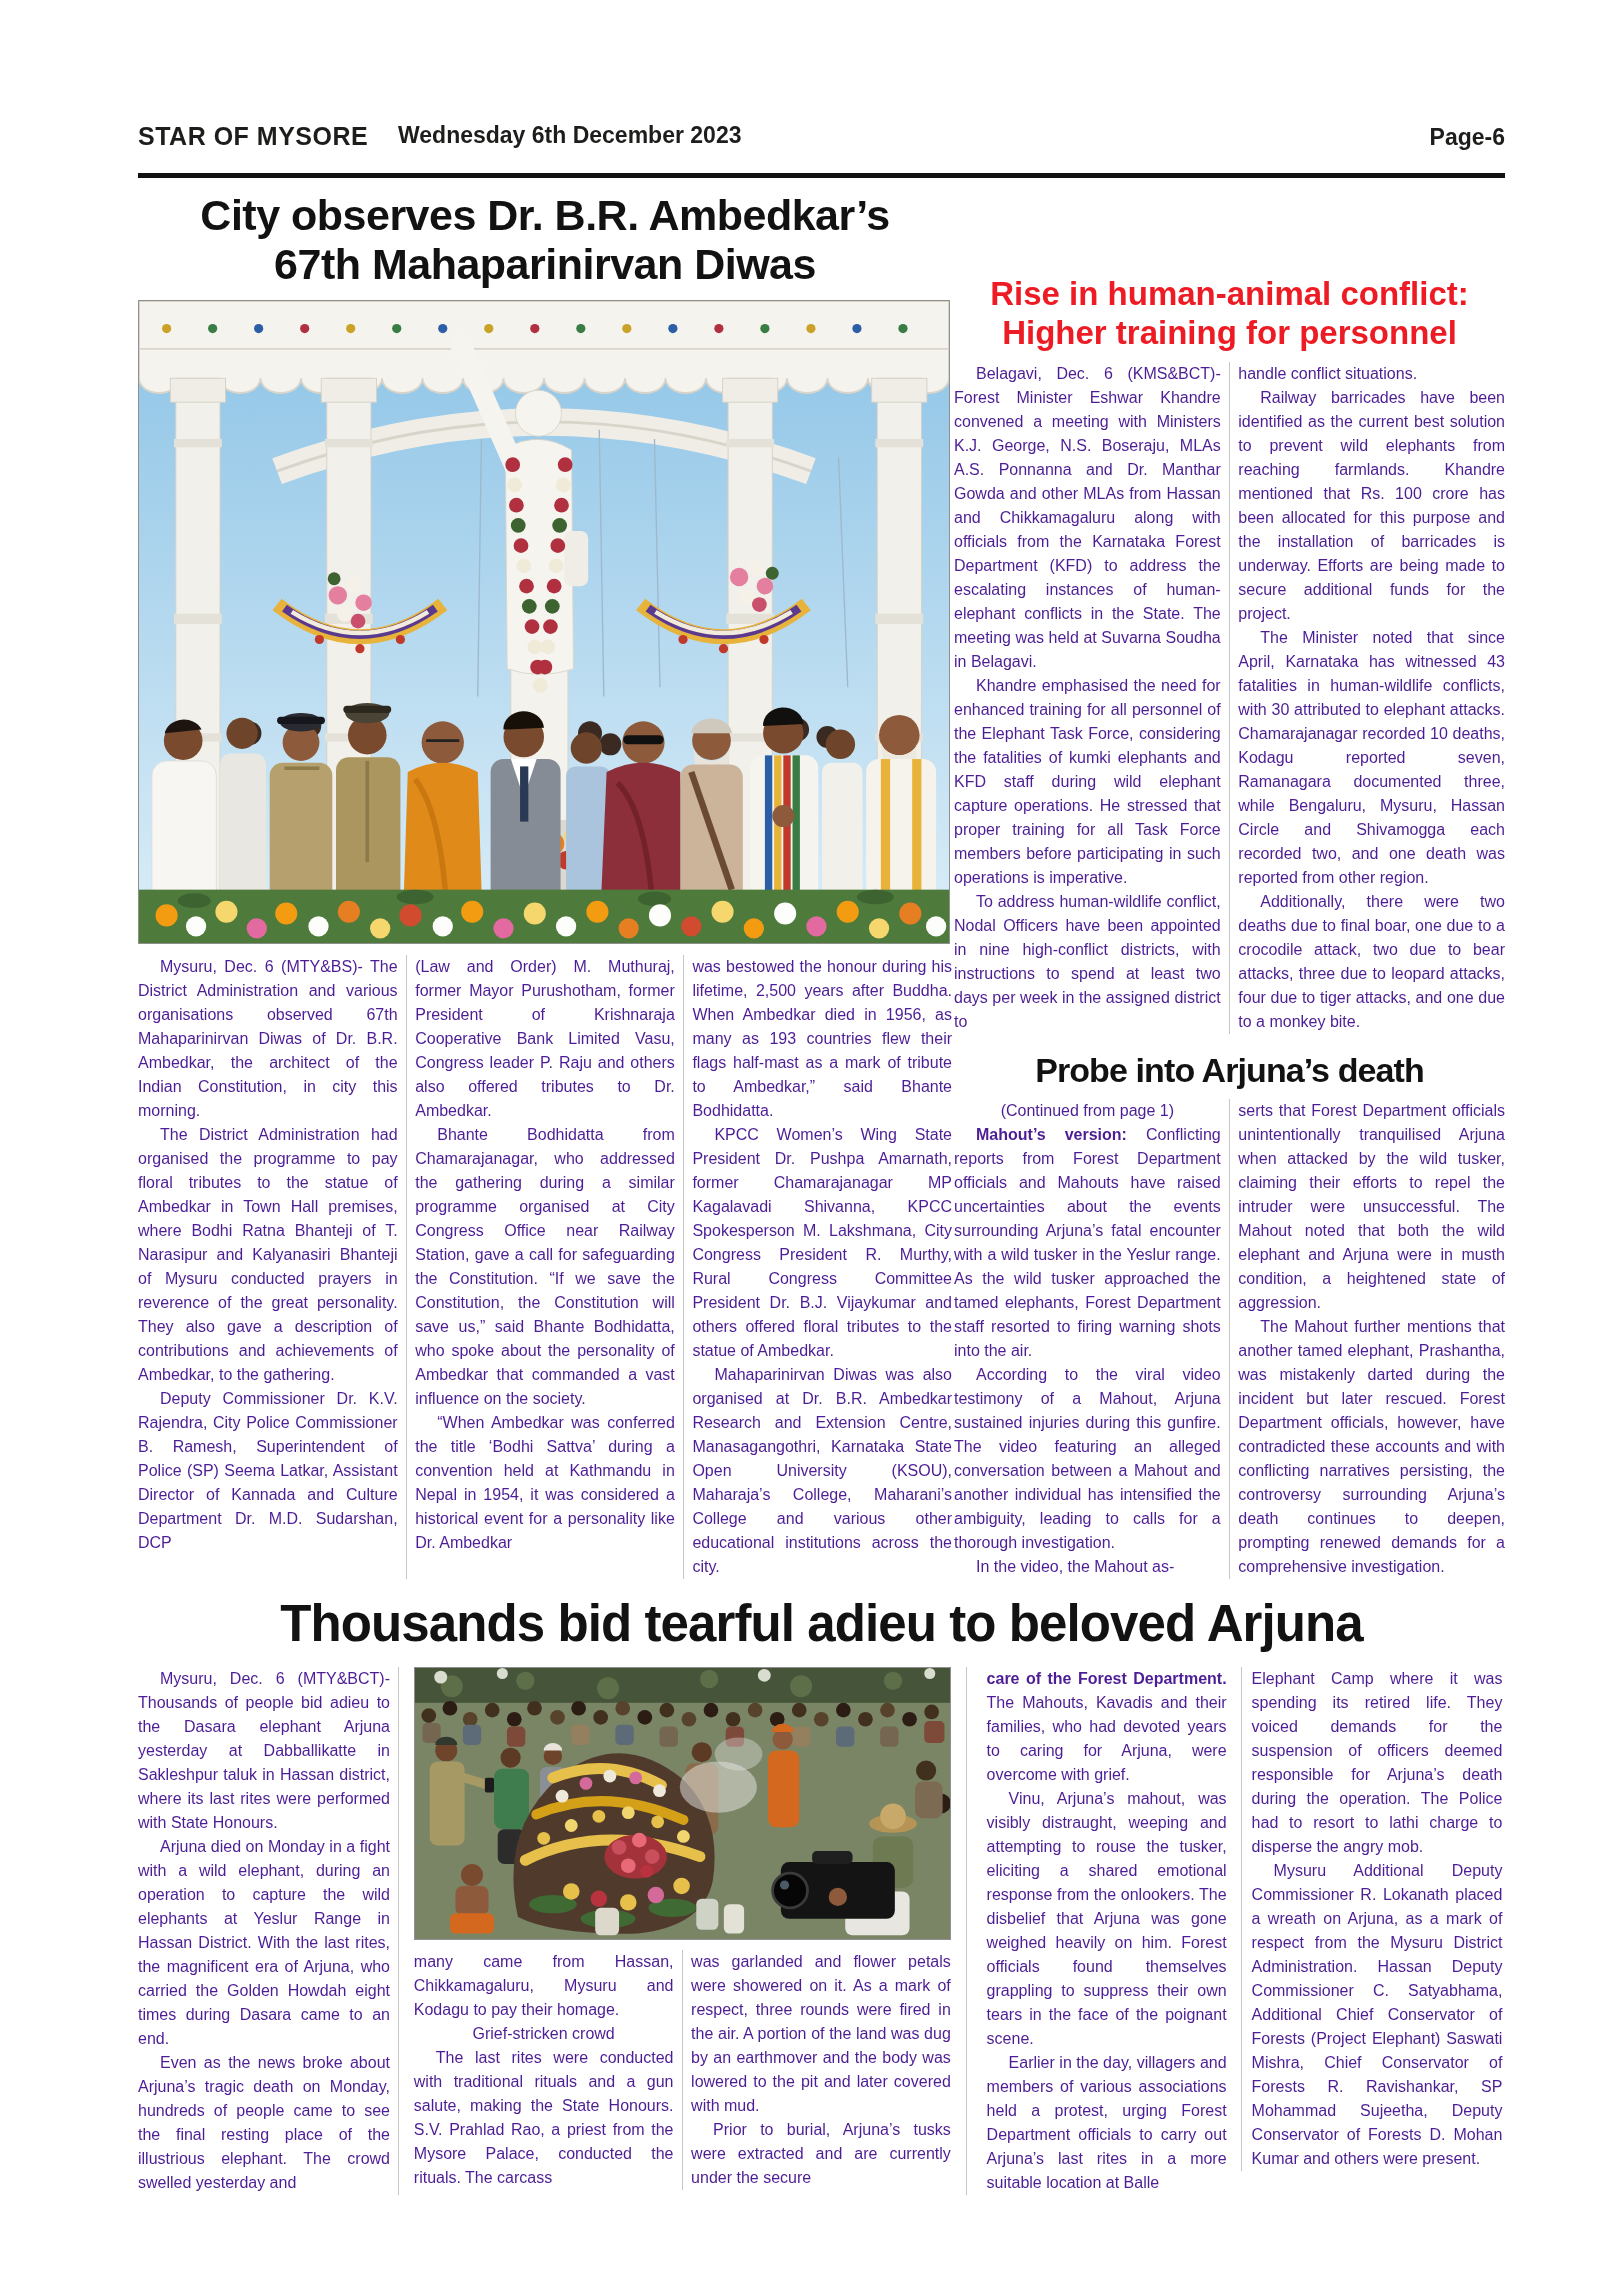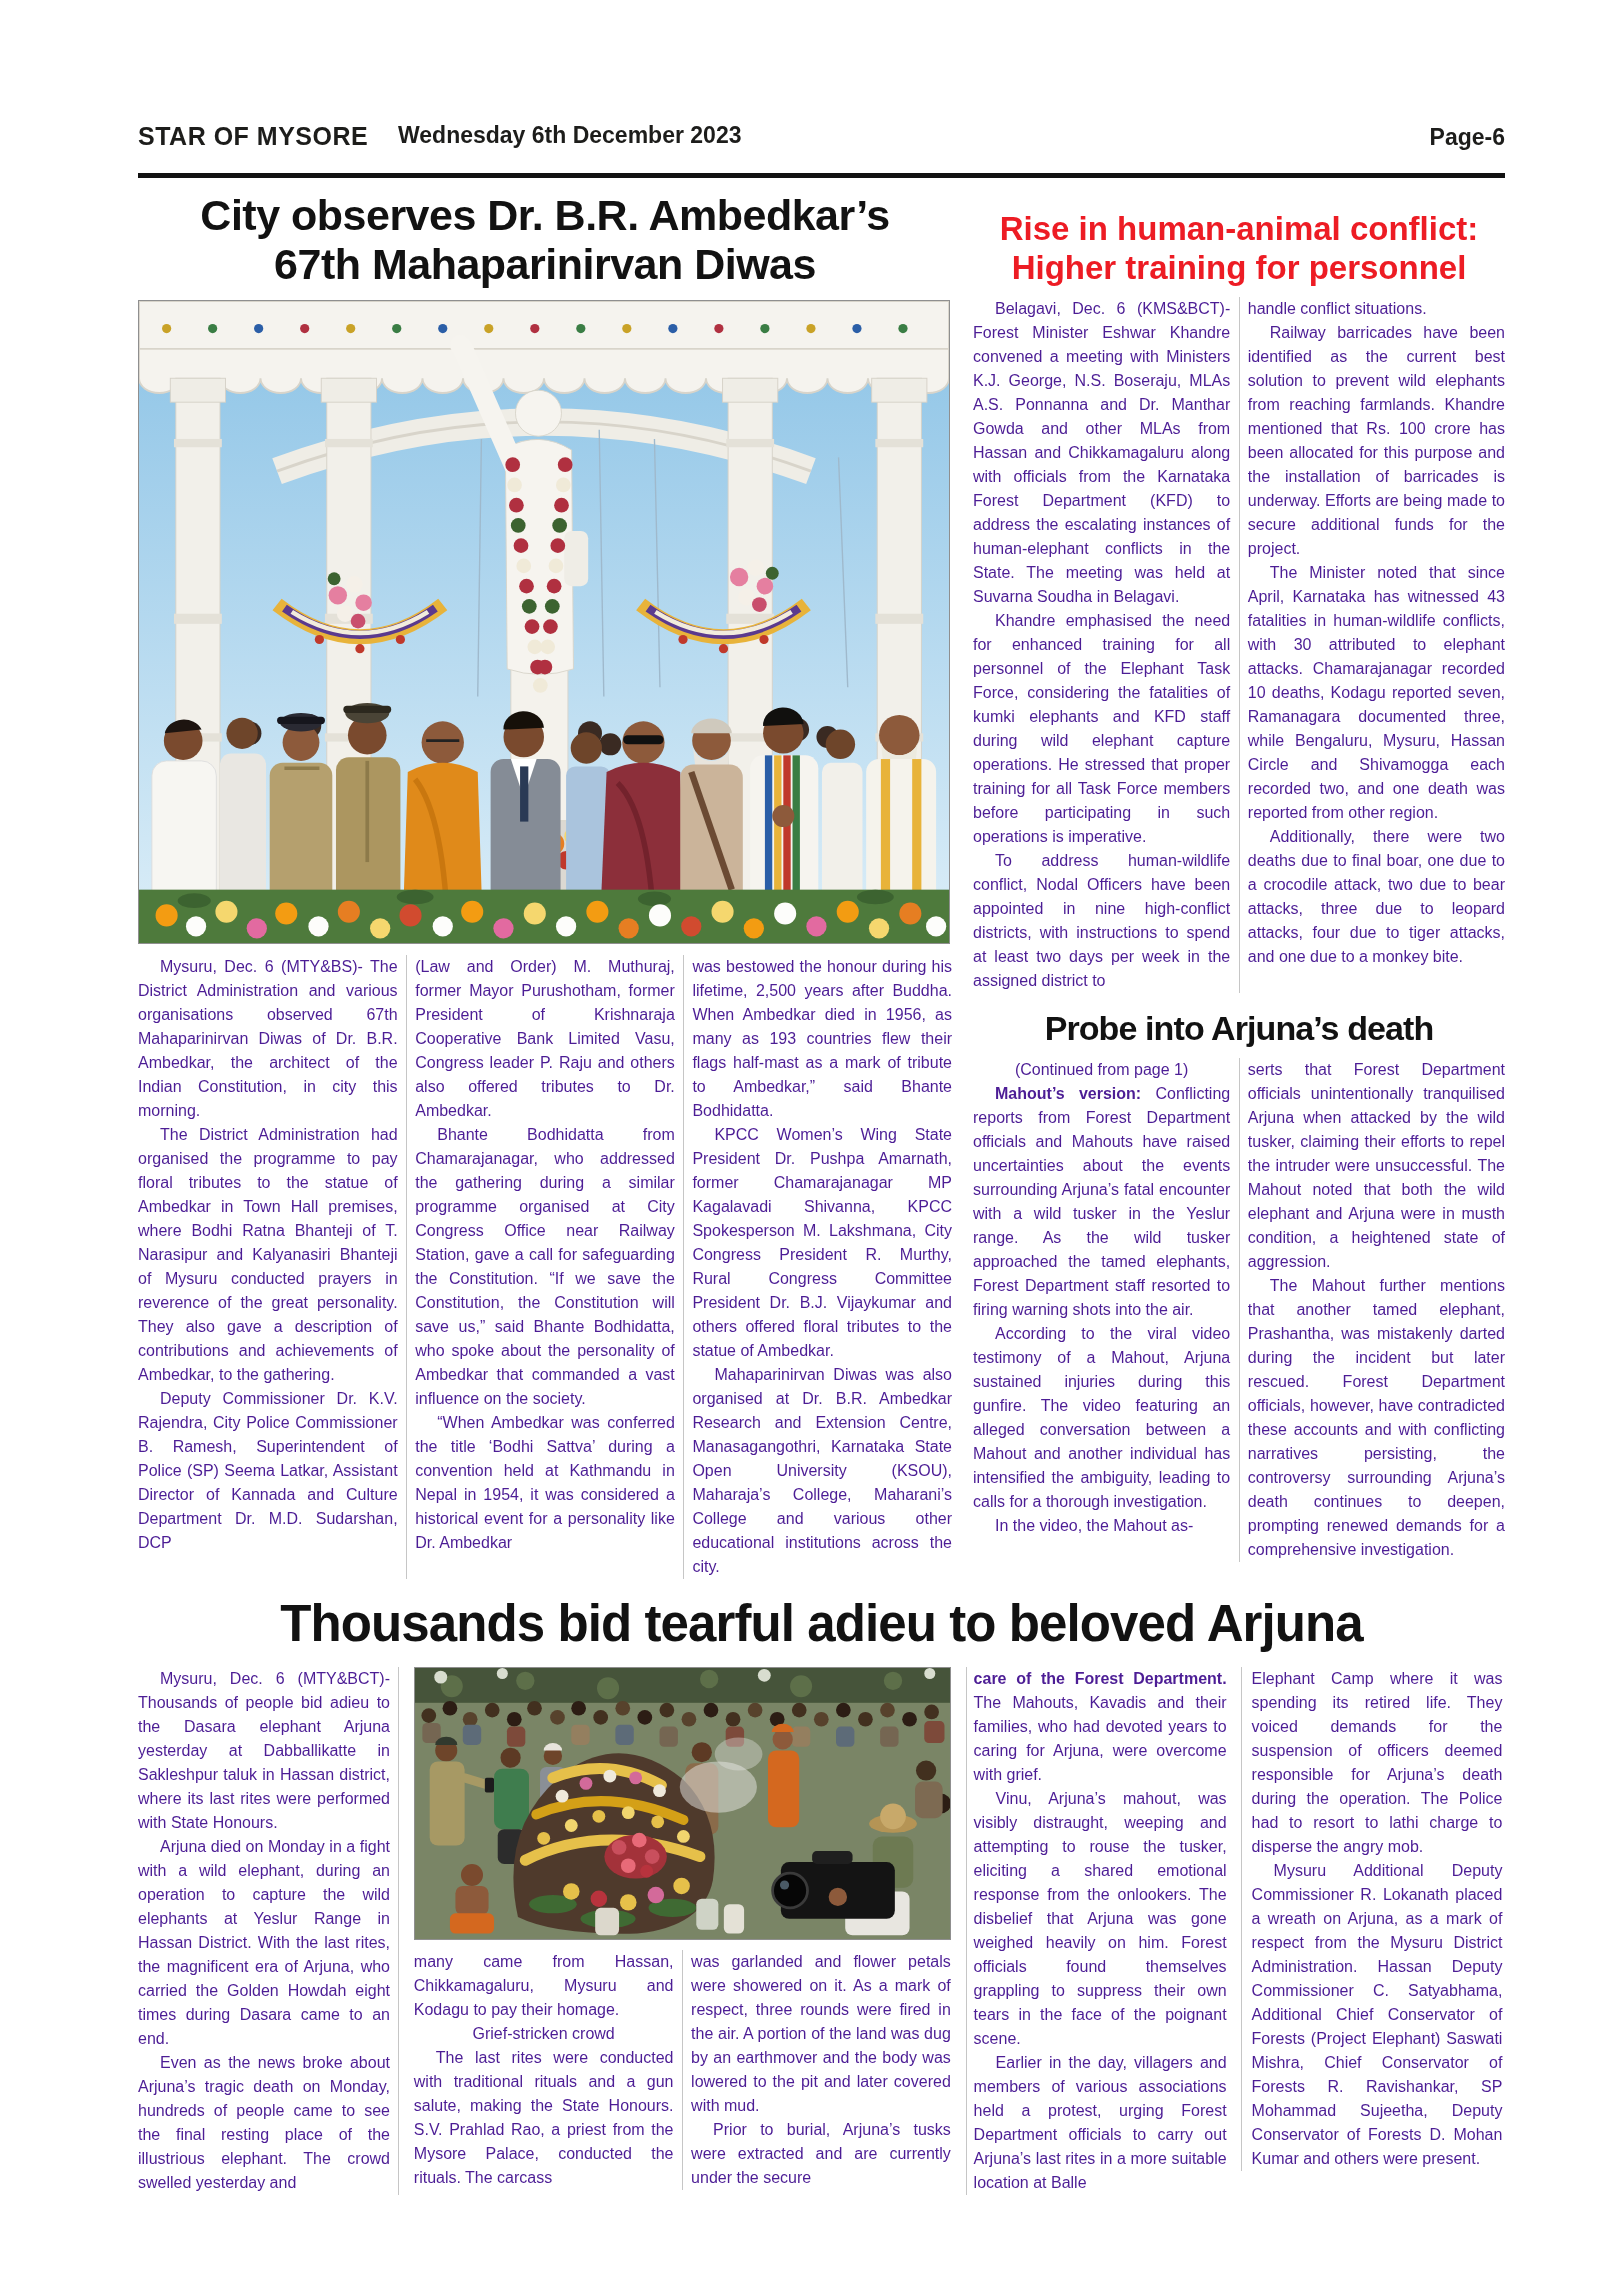--- a/index.html
+++ b/index.html
@@ -6,21 +6,21 @@
   html,body{background:#fff}
   body{width:1619px;height:2289px;position:relative;font-family:"Liberation Sans",sans-serif;color:#1d1d1b;overflow:hidden}
   .page{position:absolute;inset:0;padding:122px 114px 37px 138px}
   
   .masthead-row{position:relative;display:flex;align-items:baseline;padding-bottom:22px}
   .masthead{font-size:25px;font-weight:bold;letter-spacing:0.5px}
   .edition-date{position:absolute;left:260px;font-size:23px;font-weight:bold}
   .page-no{margin-left:auto;font-size:23px;font-weight:bold}
   .header-rule{border:none;border-top:5.5px solid #121212;margin-bottom:11px}
   
-  .top-row{display:flex;gap:21px;align-items:center}
+  .top-row{display:flex;gap:2px;align-items:flex-end}
   .left-sec{width:814px;flex:0 0 814px}
   .right-sec{flex:1;min-width:0}
   .main-headline{font-size:43px;line-height:1.14;font-weight:bold;text-align:center;letter-spacing:-0.5px;color:#121212;margin:1.8px 0 11px}
   .red-headline{font-size:33px;line-height:1.18;font-weight:bold;text-align:center;margin:3.7px 0 9.2px}
   .probe-headline{font-size:34px;font-weight:bold;text-align:center;letter-spacing:-0.9px;color:#121212;margin:16.6px 0 9.2px}
   .bottom-headline{font-size:51px;font-weight:bold;text-align:center;letter-spacing:-0.9px;color:#121212;margin:14.8px 0 14.8px}
   figure{display:block}
   .photo{border:0.9px solid #8f8f8f;background:#cfe4f2}
   .photo svg{display:block;width:100%;height:100%}
   .photo1{width:812px;height:644px}
@@ -566,21 +566,21 @@
               <p class="noindent bold center">Grief-stricken crowd</p>
               <p>The last rites were conducted with traditional rituals and a gun salute, making the State Honours. S.V. Prahlad Rao, a priest from the Mysore Palace, conducted the rituals. The carcass</p>
             </div>
           <div class="col" style="border-right:none">
               <p class="noindent">was garlanded and flower petals were showered on it. As a mark of respect, three rounds were fired in the air. A portion of the land was dug by an earthmover and the body was lowered to the pit and later covered with mud.</p>
               <p class="bold">Prior to burial, Arjuna’s tusks were extracted and are currently under the secure</p>
             </div>
         </div>
       </div>
 
-      <div class="bcol" style="border-left:0.9px solid #c6c6c6;padding-left:7px">
+      <div class="bcol" style="border-left:0.9px solid #c6c6c6;padding-left:20px">
           <p class="noindent"><b>care of the Forest Department.</b> The Mahouts, Kavadis and their families, who had devoted years to caring for Arjuna, were overcome with grief.</p>
           <p>Vinu, Arjuna’s mahout, was visibly distraught, weeping and attempting to rouse the tusker, eliciting a shared emotional response from the onlookers. The disbelief that Arjuna was gone weighed heavily on him. Forest officials found themselves grappling to suppress their own tears in the face of the poignant scene.</p>
           <p>Earlier in the day, villagers and members of various associations held a protest, urging Forest Department officials to carry out Arjuna’s last rites in a more suitable location at Balle</p>
         </div>
       <div class="bcol" style="border-left:0.9px solid #c6c6c6;padding-left:9.2px">
           <p class="noindent">Elephant Camp where it was spending its retired life. They voiced demands for the suspension of officers deemed responsible for Arjuna’s death during the operation. The Police had to resort to lathi charge to disperse the angry mob.</p>
           <p>Mysuru Additional Deputy Commissioner R. Lokanath placed a wreath on Arjuna, as a mark of respect from the Mysuru District Administration. Hassan Deputy Commissioner C. Satyabhama, Additional Chief Conservator of Forests (Project Elephant) Saswati Mishra, Chief Conservator of Forests R. Ravishankar, SP Mohammad Sujeetha, Deputy Conservator of Forests D. Mohan Kumar and others were present.</p>
         </div>
     </div>
   </section>

